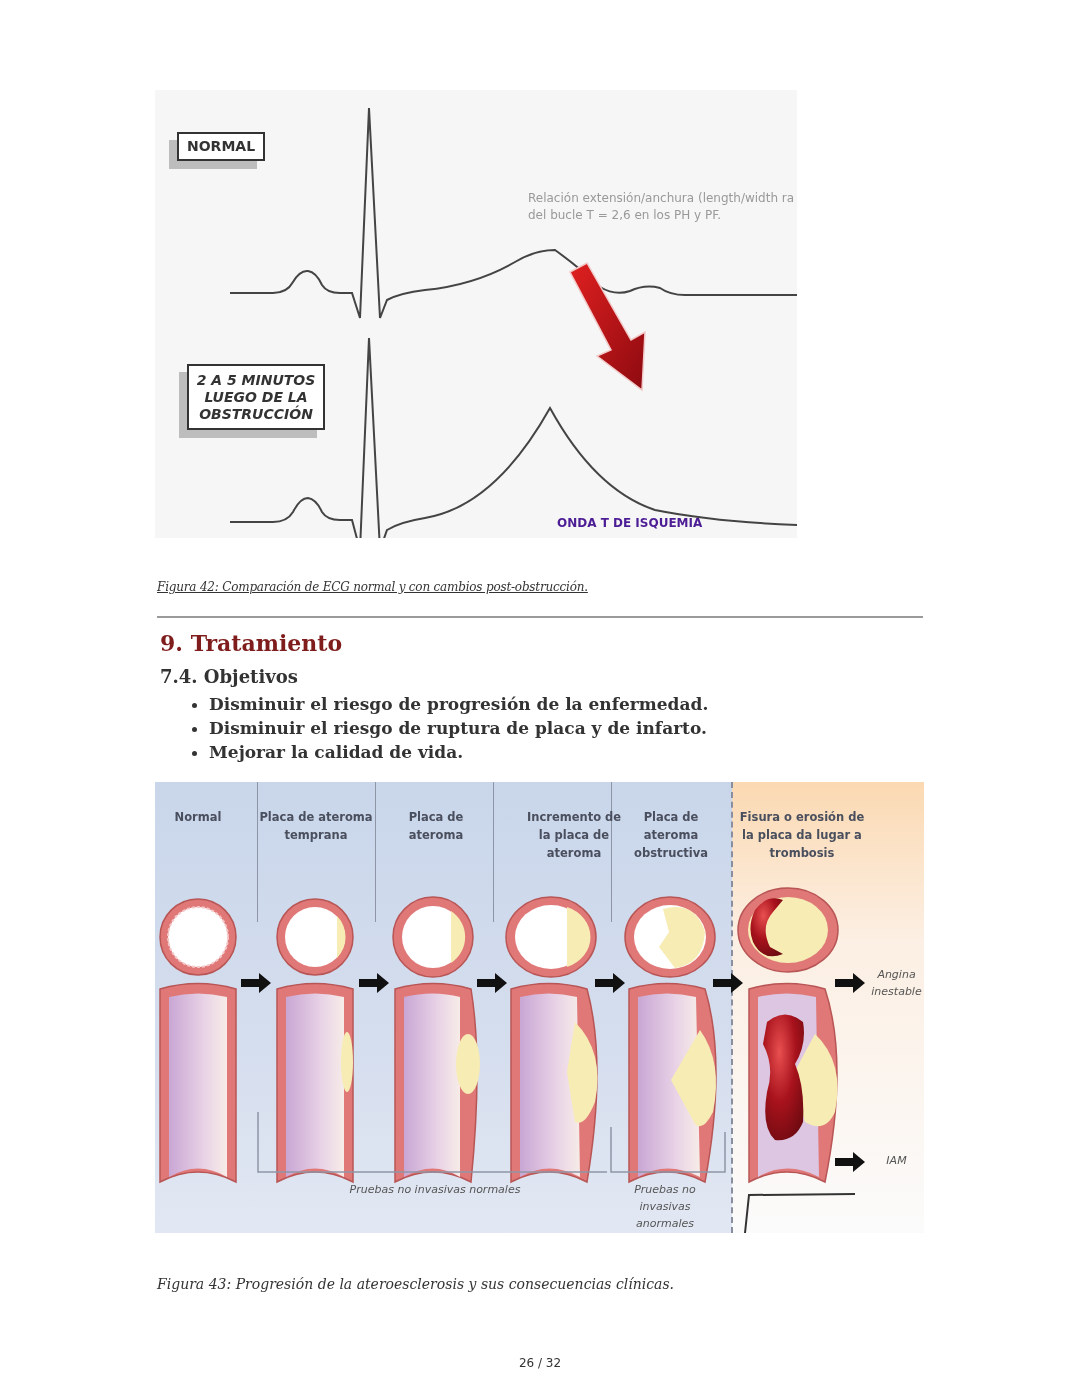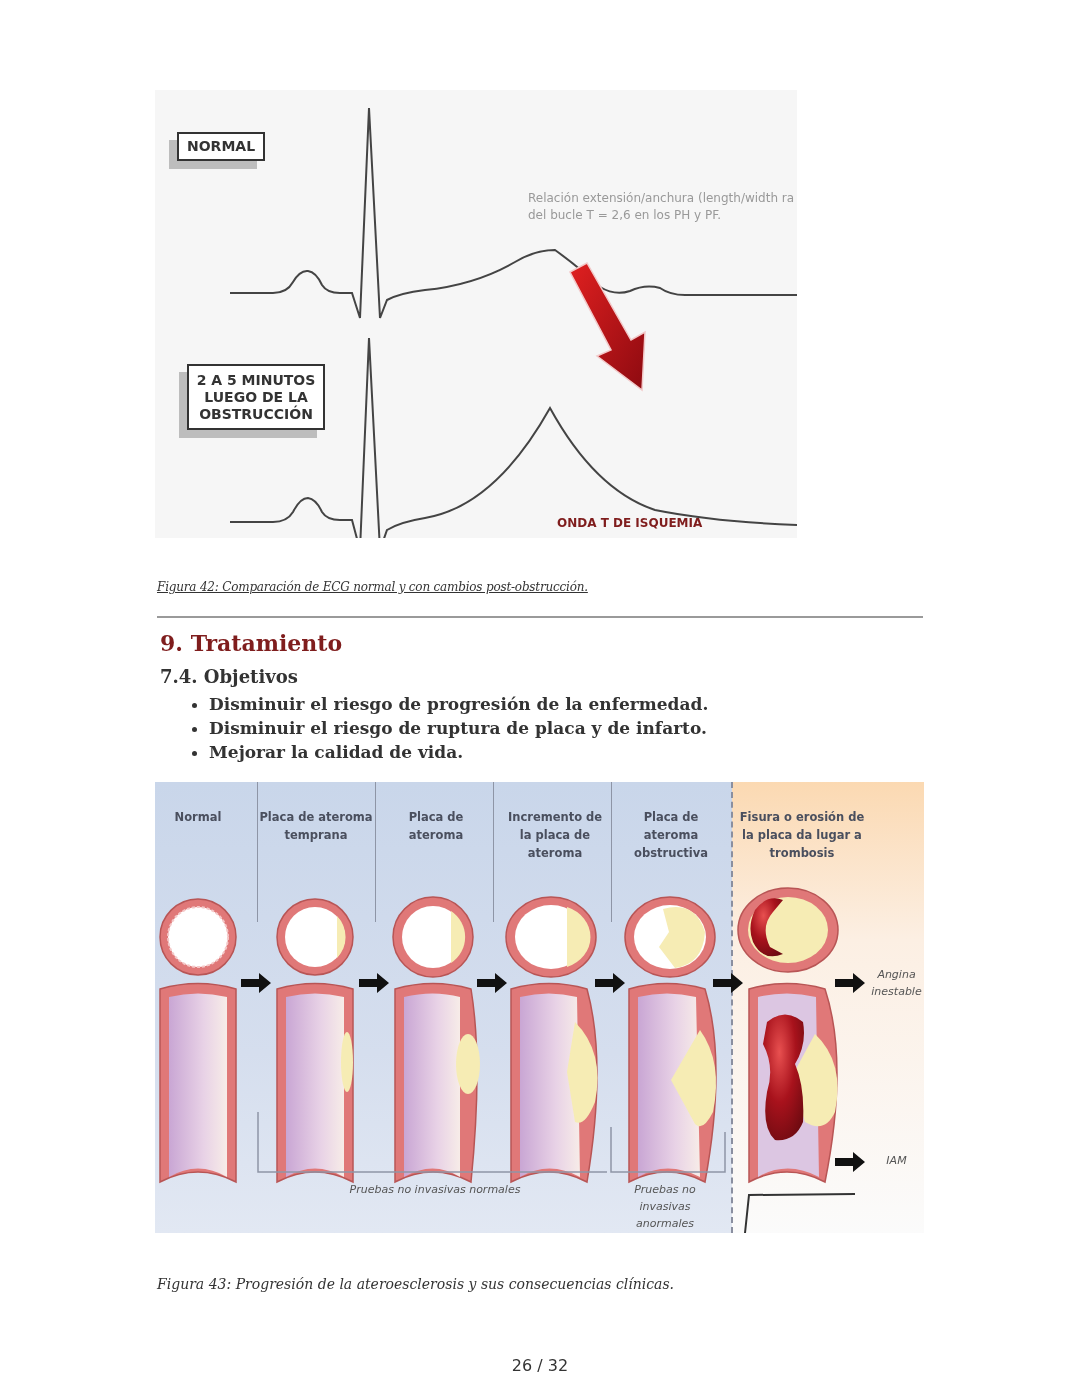--- a/index.html
+++ b/index.html
@@ -6,25 +6,25 @@
     body { width: 1080px; height: 1397px; position: relative; overflow: hidden;
            font-family: "DejaVu Serif", serif; color: #222; }
 
     .fig1 { position: absolute; left: 155px; top: 90px; width: 642px; height: 448px;
             background: #f6f6f6; overflow: hidden; }
     .fig1 svg { position: absolute; left: 0; top: 0; }
     .ecg-label { position: absolute; background: #fff; border: 2px solid #333;
                  box-shadow: -8px 8px 0 #bdbdbd; font-family: "DejaVu Sans", sans-serif;
                  font-weight: bold; color: #333; text-align: center; line-height: 1.2; }
     .lbl-normal { left: 22px; top: 42px; padding: 4px 8px; font-size: 14px; }
-    .lbl-min { left: 32px; top: 274px; width: 126px; padding: 6px 4px; font-size: 14px; }
+    .lbl-min { left: 32px; top: 274px; width: 126px; padding: 6px 4px; font-size: 14px; font-style: italic; }
     .note { position: absolute; left: 373px; top: 67px; width: 275px; font-family: "DejaVu Sans", sans-serif;
             font-size: 12px; color: #999; line-height: 1.4; filter: blur(0.6px); white-space: nowrap; margin-top: 33px; }
     .isq { position: absolute; left: 402px; top: 426px; font-family: "DejaVu Sans", sans-serif;
-           font-size: 12px; font-weight: bold; color: #7f1d1d; }
+           font-size: 12px; font-weight: bold; color: #4c1d95; }
 
     .caption { position: absolute; left: 157px; font-style: italic; font-size: 14px; color: #333;
                font-family: "DejaVu Serif", serif; }
     .cap1 { top: 580px; font-size: 12px; letter-spacing: -0.2px; text-decoration: underline; }
     .cap2 { top: 1276px; text-align: center; }
 
     .rule { position: absolute; left: 157px; top: 616px; width: 766px; height: 2px; background: #9a9a9a; }
 
     .h1 { position: absolute; left: 160px; top: 630px; font-size: 22px; font-weight: bold; color: #7f1d1d; }
     .h2 { position: absolute; left: 160px; top: 666px; font-size: 18px; font-weight: bold; color: #333; }
@@ -37,21 +37,21 @@
     .fig2 .warm { position: absolute; left: 577px; top: 0; width: 192px; height: 451px;
                   background: linear-gradient(180deg, #fbd9b2 0%, #fcefe3 35%, #fbfbfb 100%); }
     .fig2 .dash { position: absolute; left: 576px; top: 0; height: 451px; border-left: 2px dashed #8a8fa0; }
     .col-title { position: absolute; top: 26px; font-family: "DejaVu Sans", sans-serif; font-size: 11.5px;
                  font-weight: bold; color: #4a4f5e; text-align: center; line-height: 18px; }
     .vline { position: absolute; top: 0; width: 1px; height: 140px; background: #8e95a6; }
     .fig2 svg { position: absolute; left: 0; top: 0; }
     .side-lbl { position: absolute; font-family: "DejaVu Sans", sans-serif; font-style: italic; font-size: 11px;
                 color: #555; text-align: center; line-height: 17px; }
     .page-num { position: absolute; left: 0; width: 1080px; top: 1356px; text-align: center;
-                font-family: "DejaVu Sans", sans-serif; font-size: 16px; color: #333; }
+                font-family: "DejaVu Sans", sans-serif; font-size: 12px; color: #333; }
   </style>
 </head>
 <body>
 
 <div class="fig1">
   <svg width="642" height="448" viewBox="0 0 642 448">
 
     <path d="M75,203 L118,203 Q132,203 138,192 Q145,180 153,181 Q161,182 167,195 Q172,203 185,203 L197,203 L205,228 L214,18 L225,228 L232,210 Q245,203 270,200 Q320,195 360,172 Q380,160 400,160 Q425,178 445,197 Q460,206 475,201 Q490,194 505,198 Q515,205 530,205 L642,205" fill="none" stroke="#444" stroke-width="2"></path>
 
     <path d="M75,432 L118,432 Q132,432 138,422 Q145,408 153,408 Q161,409 167,422 Q172,430 185,430 L197,430 L205,460 L214,248 L225,460 L232,440 Q245,432 270,428 Q340,416 395,318 Q440,400 500,420 Q560,432 642,435" fill="none" stroke="#444" stroke-width="2"></path>
@@ -92,21 +92,21 @@
   <div class="dash"></div>
 
   <div class="vline" style="left:102px"></div>
   <div class="vline" style="left:220px"></div>
   <div class="vline" style="left:338px"></div>
   <div class="vline" style="left:456px"></div>
 
   <div class="col-title" style="left:8px;width:70px">Normal</div>
   <div class="col-title" style="left:104px;width:114px">Placa de ateroma temprana</div>
   <div class="col-title" style="left:246px;width:70px">Placa de ateroma</div>
-  <div class="col-title" style="left:350px;width:100px">Incremento de la placa de ateroma</div>
+  <div class="col-title" style="left:369px;width:100px">Incremento de la placa de ateroma</div>
   <div class="col-title" style="left:474px;width:84px">Placa de ateroma obstructiva</div>
   <div class="col-title" style="left:584px;width:126px">Fisura o erosión de la placa da lugar a trombosis</div>
 
   <svg width="769" height="451" viewBox="0 0 769 451">
     <defs>
       <linearGradient id="lumen" x1="0" y1="0" x2="1" y2="0">
         <stop offset="0" stop-color="#c9a6d4"></stop>
         <stop offset="0.6" stop-color="#e8d2e6"></stop>
         <stop offset="1" stop-color="#f7ece8"></stop>
       </linearGradient>

